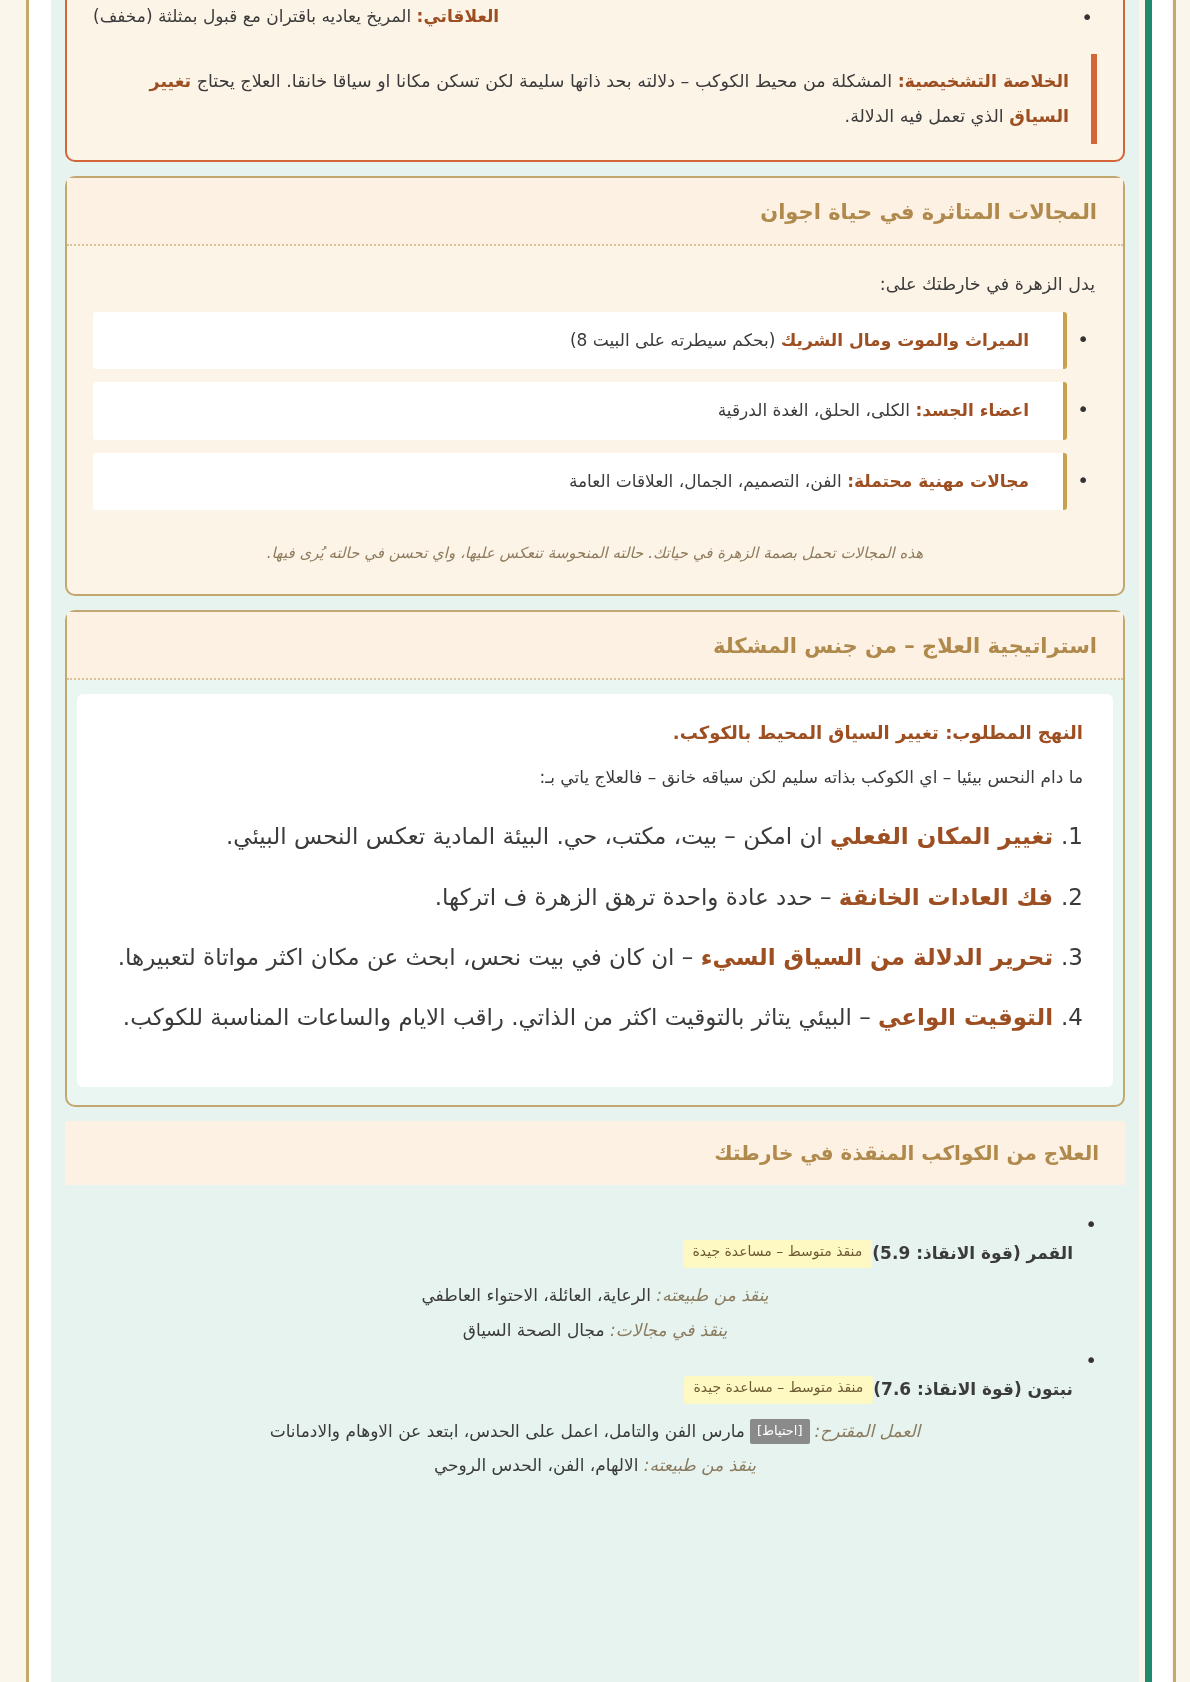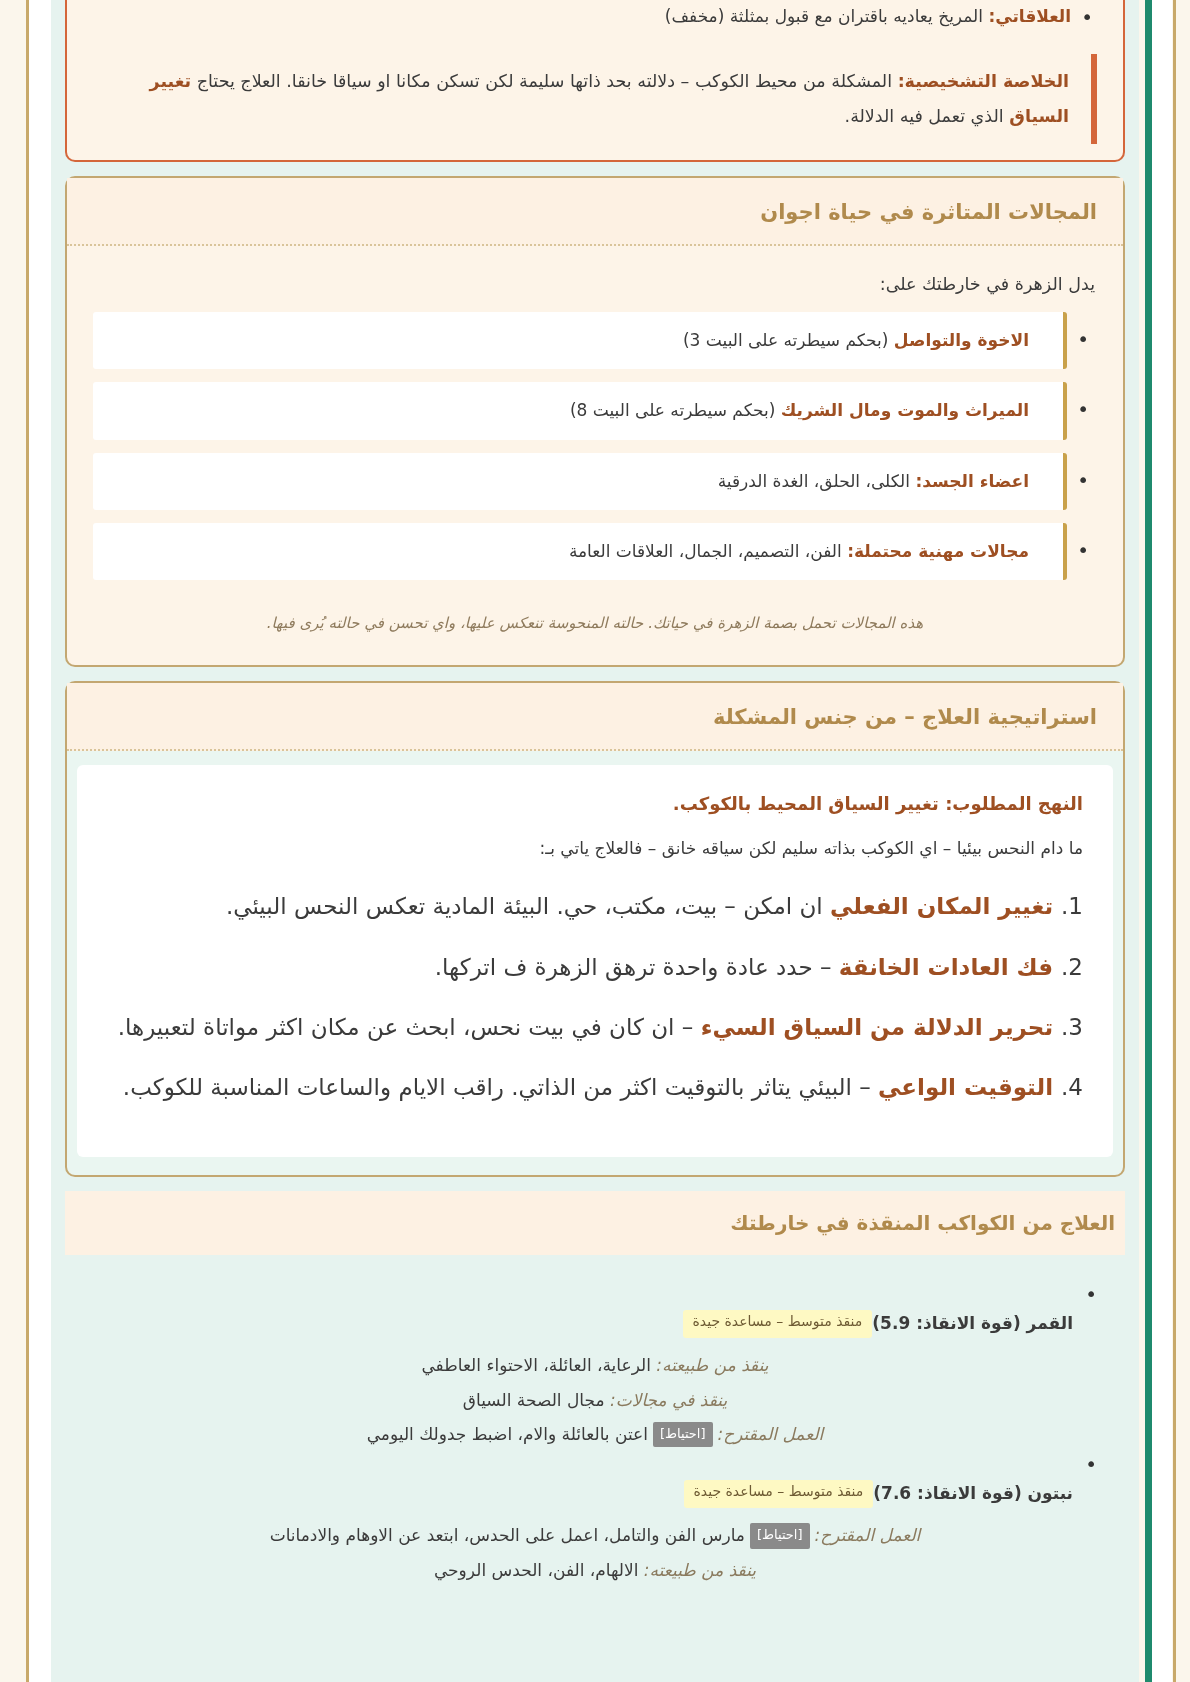--- a/index.html
+++ b/index.html
@@ -98,21 +98,21 @@
     line-height: 2.0;
     color: #3b3b3b;
     text-align: right;
   }
   .accent-block b { color: #9e4f22; font-weight: 700; }
 
   .top-bullet {
     list-style: none;
     margin: 0; padding: 0 0 22px 0;
     font-size: 17px; color: #3b3b3b;
-    text-align: right;
+    text-align: left;
   }
   .top-bullet li { position: relative; padding-right: 26px; line-height: 1.9; }
   .top-bullet li::before {
     content: "•"; position: absolute; right: 4px; top: -2px;
     font-size: 20px; color: #333;
   }
   .top-bullet b { color: #9e4f22; font-weight: 700; }
 
   
   .card-top {
@@ -180,21 +180,21 @@
     line-height: 1.75; margin-bottom: 20px;
   }
   .step b { color: #9e4f22; font-weight: 700; }
   .step .num { color: #3b3b3b; }
 
   
   .rescue-head {
     background: #fdf1e3;
     color: #b08a4c;
     font-size: 20px; font-weight: 700;
-    padding: 20px 10px;
+    padding: 20px 26px;
     text-align: right;
     margin-bottom: 26px;
   }
   .rescue-wrap { padding: 0 26px 10px 26px; }
   .planet {
     position: relative;
     padding-right: 26px;
     margin-bottom: 10px;
     text-align: right;
   }
@@ -255,21 +255,20 @@
       <div class="accent-block">
         <b>الخلاصة التشخيصية:</b><span> المشكلة من محيط الكوكب – دلالته بحد ذاتها سليمة لكن تسكن مكانا او سياقا خانقا. العلاج يحتاج </span><b>تغيير السياق</b><span> الذي تعمل فيه الدلالة.</span>
       </div>
     </div>
 
     <div class="card">
       <div class="card-title">المجالات المتاثرة في حياة اجوان</div>
       <div class="card-body">
         <div class="intro-line">يدل الزهرة في خارطتك على:</div>
         <div class="domain-list">
-          <div class="domain-row"><b>الاخوة والتواصل</b><span> (بحكم سيطرته على البيت 3)</span></div>
           <div class="domain-row"><b>الميراث والموت ومال الشريك</b><span> (بحكم سيطرته على البيت 8)</span></div>
           <div class="domain-row"><b>اعضاء الجسد:</b><span> الكلى، الحلق، الغدة الدرقية</span></div>
           <div class="domain-row"><b>مجالات مهنية محتملة:</b><span> الفن، التصميم، الجمال، العلاقات العامة</span></div>
         </div>
         <div class="note-italic">هذه المجالات تحمل بصمة الزهرة في حياتك. حالته المنحوسة تنعكس عليها، واي تحسن في حالته يُرى فيها.</div>
       </div>
     </div>
 
     <div class="card tint-mint">
       <div class="card-title">استراتيجية العلاج – من جنس المشكلة</div>
@@ -287,21 +286,20 @@
 
     <div class="card no-chrome">
       <div class="rescue-head">العلاج من الكواكب المنقذة في خارطتك</div>
       <div class="rescue-wrap">
 
         <div class="planet">
           <span class="planet-title">القمر (قوة الانقاذ: 5.9)</span><span class="badge-rescue">منقذ متوسط – مساعدة جيدة</span>
         </div>
         <div class="planet-line"><i>ينقذ من طبيعته:</i><span> الرعاية، العائلة، الاحتواء العاطفي</span></div>
         <div class="planet-line"><i>ينقذ في مجالات:</i><span> مجال الصحة السياق</span></div>
-        <div class="planet-line"><i>العمل المقترح:</i><span class="badge-caution">[احتياط]</span><span>اعتن بالعائلة والام، اضبط جدولك اليومي</span></div>
 
         <div class="planet">
           <span class="planet-title">نبتون (قوة الانقاذ: 7.6)</span><span class="badge-rescue">منقذ متوسط – مساعدة جيدة</span>
         </div>
         <div class="planet-line"><i>العمل المقترح:</i><span class="badge-caution">[احتياط]</span><span>مارس الفن والتامل، اعمل على الحدس، ابتعد عن الاوهام والادمانات</span></div>
         <div class="planet-line"><i>ينقذ من طبيعته:</i><span> الالهام، الفن، الحدس الروحي</span></div>
 
       </div>
     </div>
 

